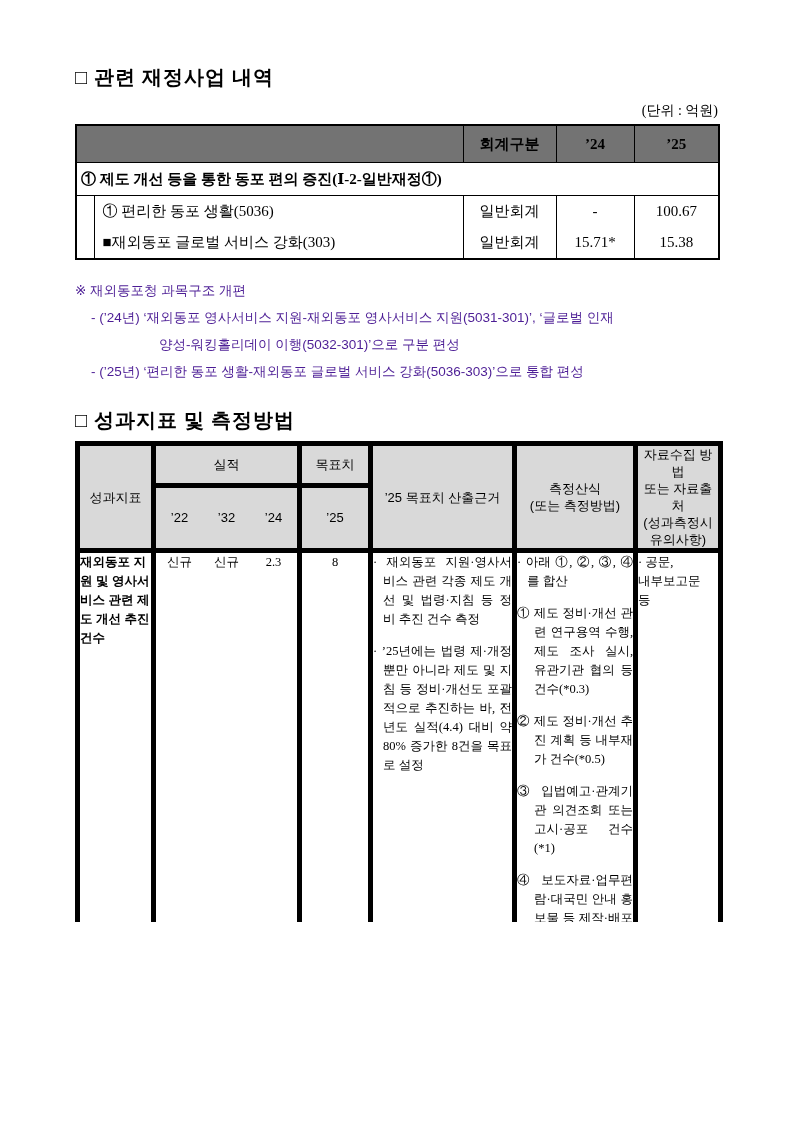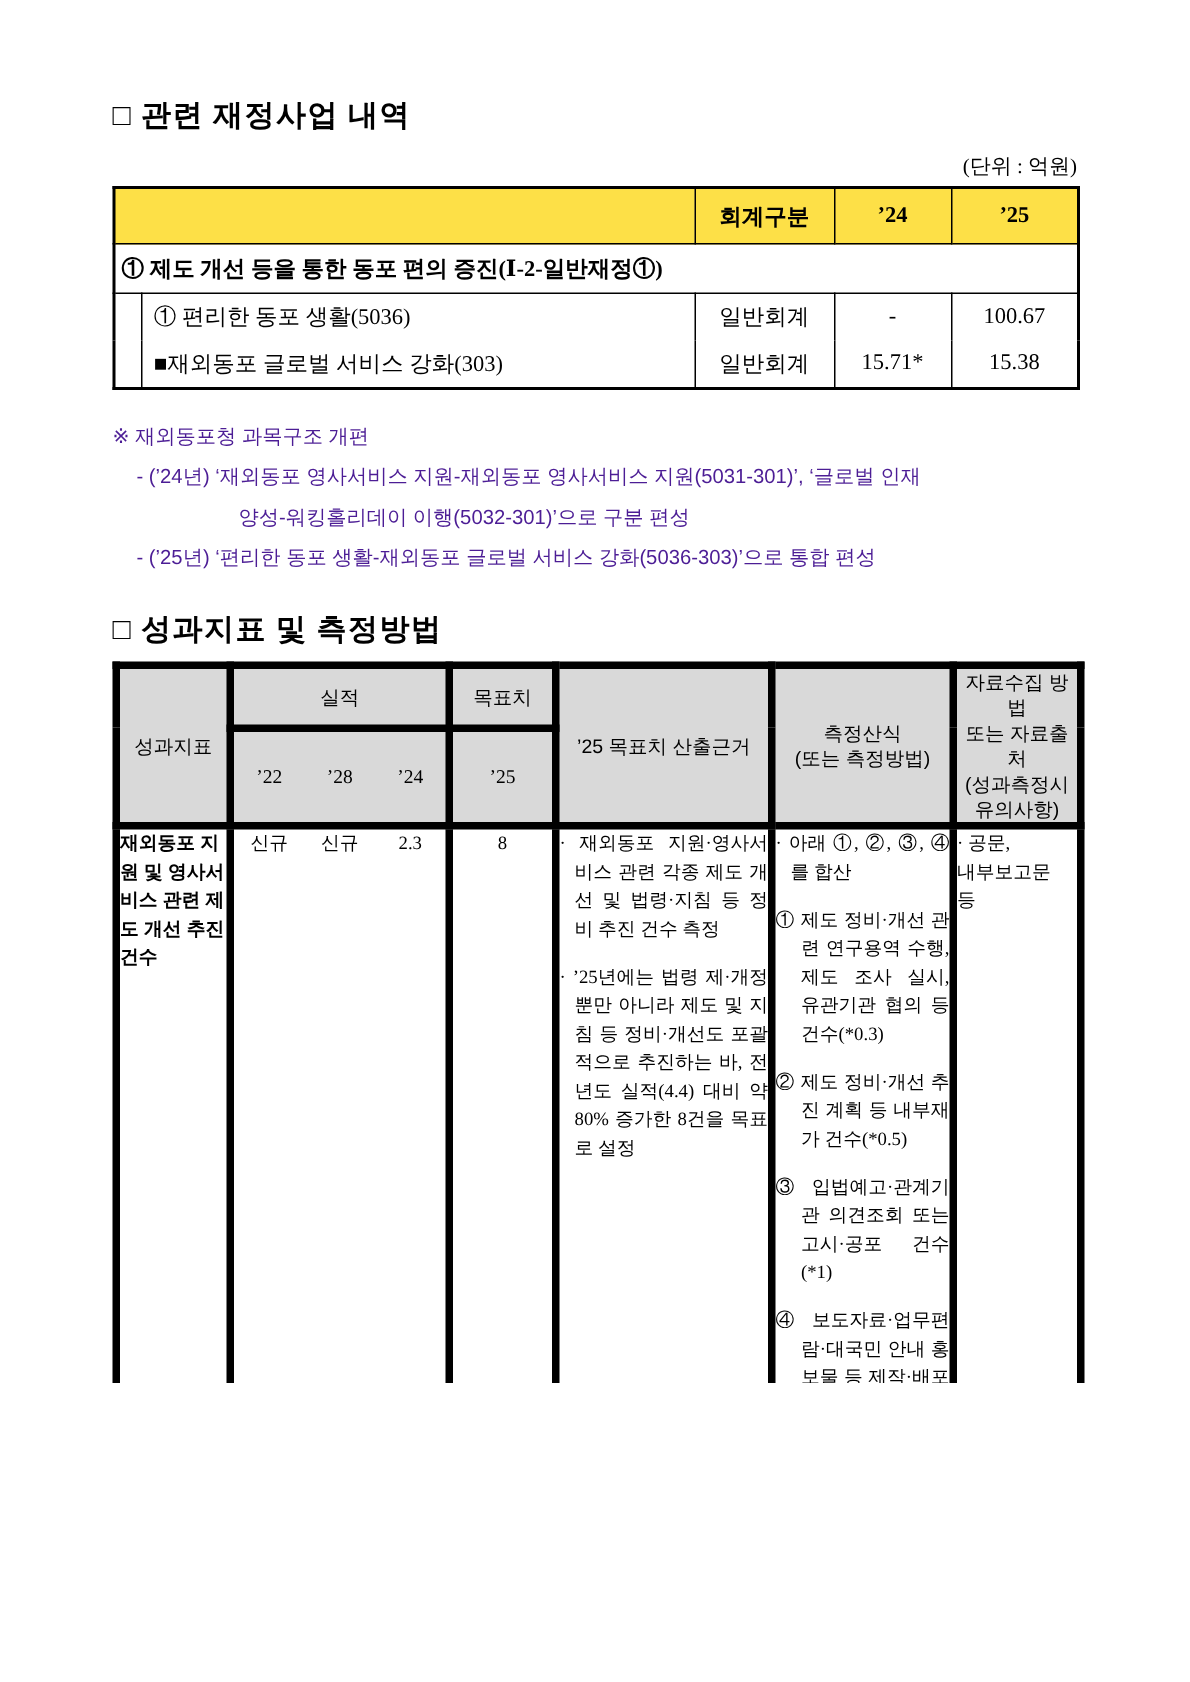--- a/index.html
+++ b/index.html
@@ -13,21 +13,21 @@
   .t1{margin-top:64px;}
   .t2{margin-top:22px;}
 
   .unit-label{text-align:right;font-size:14px;margin-top:12px;margin-bottom:4px;
               font-family:"Liberation Serif","DejaVu Serif",serif;}
 
   
   table{border-collapse:collapse;table-layout:fixed;}
   .fin-table{width:643px;border:2px solid #000;font-size:15px;}
   .fin-table td,.fin-table th{border:1px solid #000;padding:0 4px;}
-  .fin-table .hdr{background:#fde047;font-weight:bold;text-align:center;height:36px;font-size:15px;}
+  .fin-table .hdr{background:#737373;font-weight:bold;text-align:center;height:36px;font-size:15px;}
   .fin-table .group-row td{height:32px;font-weight:bold;text-align:left;padding-left:4px;}
   .fin-table .detail td{height:31px;}
   .fin-table .detail .lbl{text-align:left;padding-left:8px;}
   .fin-table .detail .val{text-align:center;}
   .fin-table tr.d1 td{border-bottom:none;}
   .fin-table tr.d2 td{border-top:none;}
 
   
   .notes{margin-top:17px;font-family:"Liberation Sans","DejaVu Sans",sans-serif;
          font-size:13.5px;line-height:27px;color:#4c1d95;}
@@ -35,21 +35,21 @@
   .note-line{padding-left:16px;}
   .note-cont{padding-left:84px;}
 
   
   .perf-table{width:643px;border:2px solid #000;margin-top:8px;}
   .perf-table th,.perf-table td{border:5px solid #000000;padding:0;vertical-align:middle;}
   .perf-table th{background:#d9d9d9;font-weight:normal;text-align:center;
                  font-family:"Liberation Sans","DejaVu Sans",sans-serif;
                  font-size:13px;line-height:17px;white-space:pre-line;}
   .perf-table .r1 th{height:31px;}
-  .perf-table .r2 th{height:37px;font-family:Liberation Serif, serif;}
+  .perf-table .r2 th{height:37px;}
   .yr-grid{display:grid;grid-template-columns:1fr 1fr 1fr;align-items:center;}
   .yr-grid span{text-align:center;}
   .perf-table td{vertical-align:top;font-size:12.5px;line-height:19px;}
   .perf-table .body-row td{height:360px;}
   .cell-ind{font-family:"Liberation Sans","DejaVu Sans",sans-serif;font-weight:bold;
             padding:3px 4px 0 5px;line-height:20px;}
   .cell-years{padding-top:4px;font-size:13px;}
   .cell-target{text-align:center;padding-top:4px;font-size:13px;}
   .cell-text{padding:4px 4px 0 4px;text-align:justify;}
   .item{padding-left:10px;text-indent:-10px;margin-bottom:13px;}
@@ -132,21 +132,21 @@
 (또는 측정방법)</th>
           <th rowspan="2">자료수집 방법
 또는 자료출처
 (성과측정시
 유의사항)</th>
         </tr>
         <tr class="r2">
           <th>
             <span class="yr-grid">
               <span>’22</span>
-              <span>’28</span>
+              <span>’32</span>
               <span>’24</span>
             </span>
           </th>
           <th>’25</th>
         </tr>
         <tr class="body-row">
           <td class="cell-ind">재외동포 지원 및 영사서비스 관련 제도 개선 추진 건수</td>
           <td class="cell-years">
             <span class="yr-grid">
               <span>신규</span>

